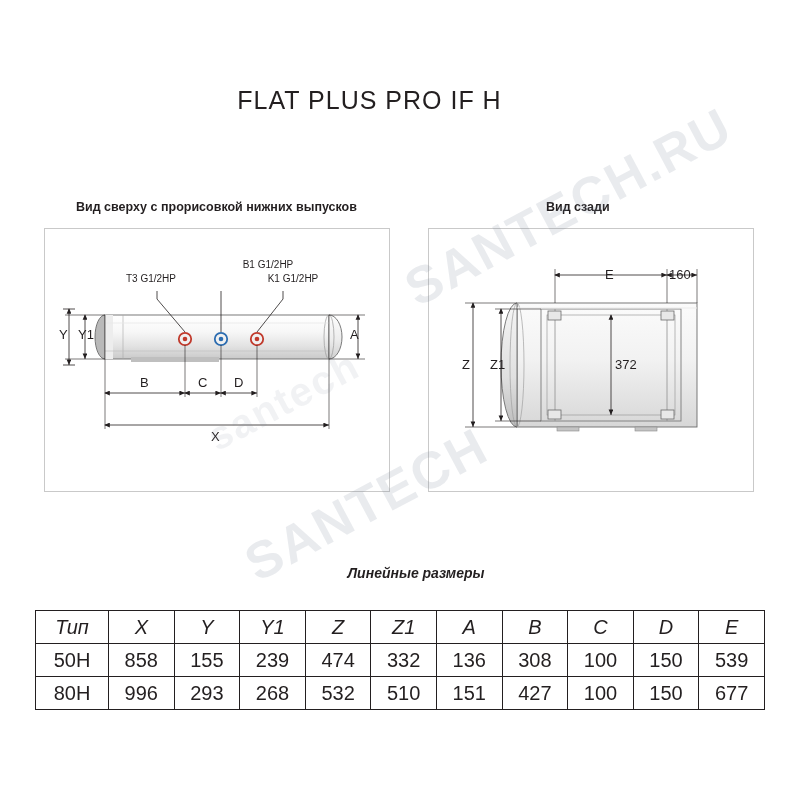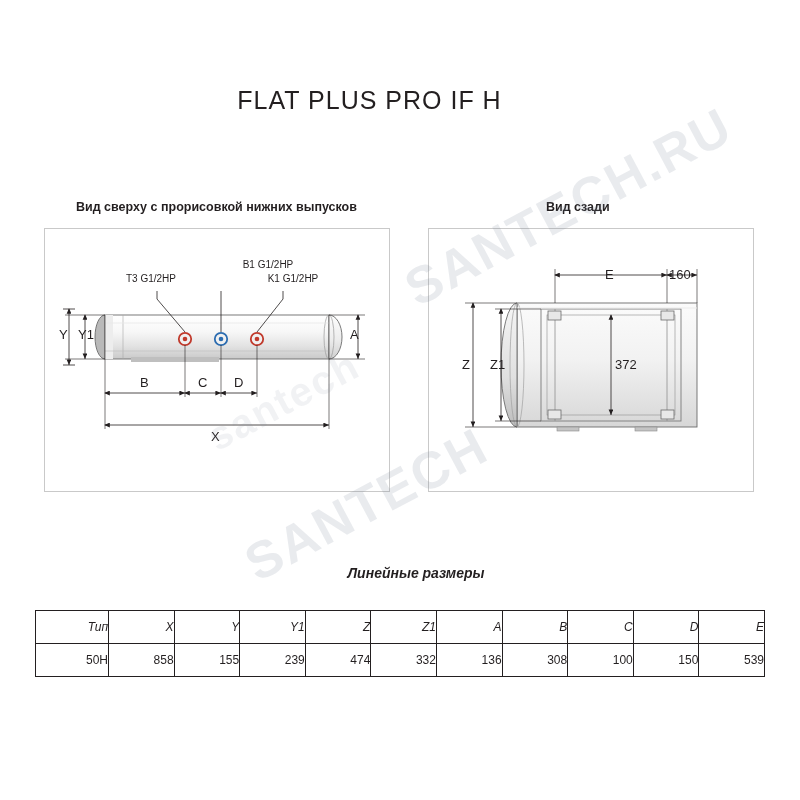--- a/index.html
+++ b/index.html
@@ -119,22 +119,22 @@
     width: 730px;
   }
   table {
     border-collapse: collapse;
     width: 730px;
     font-family: "Liberation Sans", sans-serif;
   }
   table td, table th {
     border: 1px solid #231f20;
     height: 32px;
-    text-align: right;
-    font-size: 12px;
+    text-align: center;
+    font-size: 20px;
     font-weight: normal;
     color: #231f20;
     padding: 0;
   }
   table th:first-child, table td:first-child { width: 72px; }
   table th { font-style: italic; }
   table td.typecell { font-style: normal; }
 </style>
 </head>
 <body>
@@ -349,15 +349,28 @@
         <td>155</td>
         <td>239</td>
         <td>474</td>
         <td>332</td>
         <td>136</td>
         <td>308</td>
         <td>100</td>
         <td>150</td>
         <td>539</td>
       </tr>
+      <tr>
+        <td class="typecell">80H</td>
+        <td>996</td>
+        <td>293</td>
+        <td>268</td>
+        <td>532</td>
+        <td>510</td>
+        <td>151</td>
+        <td>427</td>
+        <td>100</td>
+        <td>150</td>
+        <td>677</td>
+      </tr>
     </tbody>
   </table>
 </div>
 
 </body></html>

